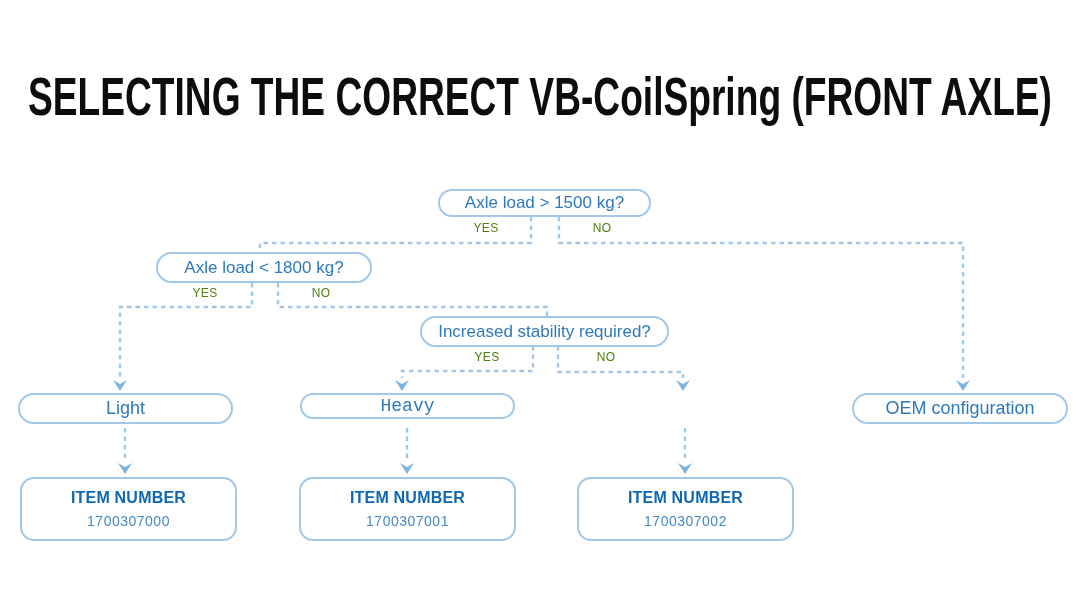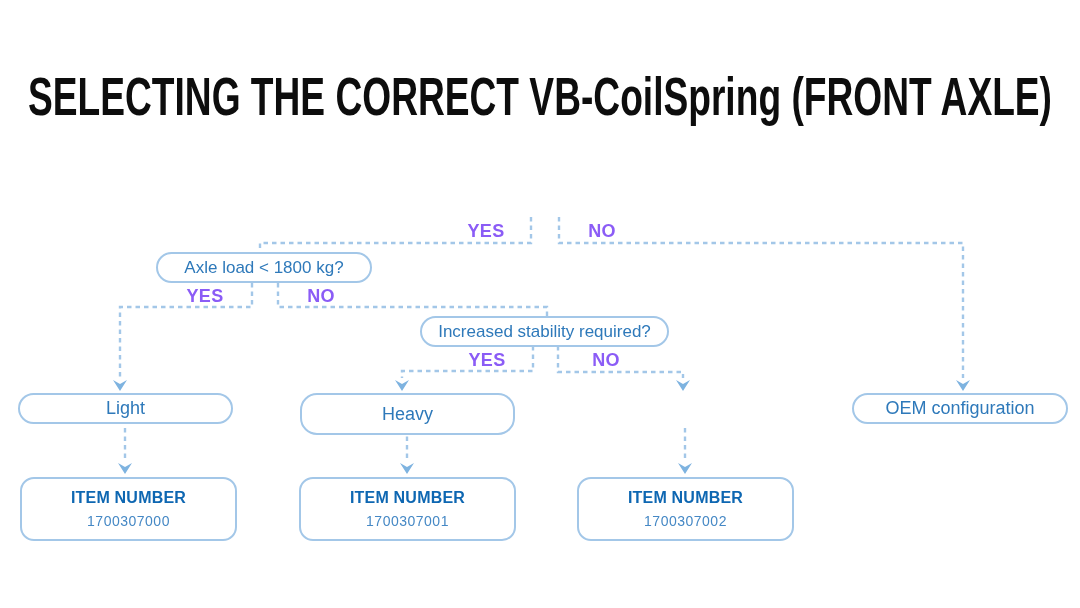--- a/index.html
+++ b/index.html
@@ -13,21 +13,21 @@
   .box {
     position:absolute; z-index:1; box-sizing:border-box; background:#ffffff;
     border:2px solid #a3c7e8; display:flex; align-items:center; justify-content:center;
     color:#2e79ba; white-space:nowrap;
   }
   .pill { border-radius:17px; }
   .q   { font-size:17px; }
   .cat { font-size:18px; }
   .yn {
     position:absolute; z-index:1; transform:translateX(-50%);
-    color:#8b5cf6; font-weight:bold; font-size:18px; letter-spacing:.3px;
+    color:#4d7c0f; font-weight:normal; font-size:12px; letter-spacing:.3px;
   }
   .ibox {
     position:absolute; z-index:1; box-sizing:border-box; background:#ffffff;
     border:2px solid #a3c7e8; border-radius:14px;
     display:flex; flex-direction:column; align-items:center; justify-content:center; gap:6px;
   }
   .ilabel { color:#0e67b2; font-weight:bold; font-size:16px; letter-spacing:.2px; }
   .inum   { color:#4588c5; font-size:14px; letter-spacing:.5px; }
   .title-text { font-family:"Liberation Sans", sans-serif; font-weight:bold; font-size:54px; fill:#0d0d0d; }
 </style>
@@ -53,39 +53,42 @@
 
     <path class="arrow" d="M956 380 L963 391 L970 380 L963 384 Z"></path>
     <path class="arrow" d="M113 380 L120 391 L127 380 L120 384 Z"></path>
     <path class="arrow" d="M395 380 L402 391 L409 380 L402 384 Z"></path>
     <path class="arrow" d="M676 380 L683 391 L690 380 L683 384 Z"></path>
     <path class="arrow" d="M118 463 L125 474 L132 463 L125 467 Z"></path>
     <path class="arrow" d="M400 463 L407 474 L414 463 L407 467 Z"></path>
     <path class="arrow" d="M678 463 L685 474 L692 463 L685 467 Z"></path>
   </svg>
 
+  <div class="box pill q" style="left:438px; top:189px; width:213px; height:28px;">
+    <span>Axle load &gt; 1500 kg?</span>
+  </div>
   <div class="yn" style="left:486px; top:221px;">YES</div>
   <div class="yn" style="left:602px; top:221px;">NO</div>
 
   <div class="box pill q" style="left:156px; top:252px; width:216px; height:31px;">
     <span>Axle load &lt; 1800 kg?</span>
   </div>
   <div class="yn" style="left:205px; top:286px;">YES</div>
   <div class="yn" style="left:321px; top:286px;">NO</div>
 
   <div class="box pill q" style="left:420px; top:316px; width:249px; height:31px;">
     <span>Increased stability required?</span>
   </div>
   <div class="yn" style="left:487px; top:350px;">YES</div>
   <div class="yn" style="left:606px; top:350px;">NO</div>
 
   <div class="box pill cat" style="left:18px; top:393px; width:215px; height:31px;">
     <span>Light</span>
   </div>
-  <div class="box pill cat" style="left:300px; top:393px; width:215px; height:42px;">
+  <div class="box pill cat" style="left:300px; top:393px; width:215px; height:26px;font-family:Liberation Mono, monospace;">
     <span>Heavy</span>
   </div>
   <div class="box pill cat" style="left:852px; top:393px; width:216px; height:31px;">
     <span>OEM configuration</span>
   </div>
 
   <div class="ibox" style="left:20px; top:477px; width:217px; height:64px;">
     <span class="ilabel">ITEM NUMBER</span>
     <span class="inum">1700307000</span>
   </div>

